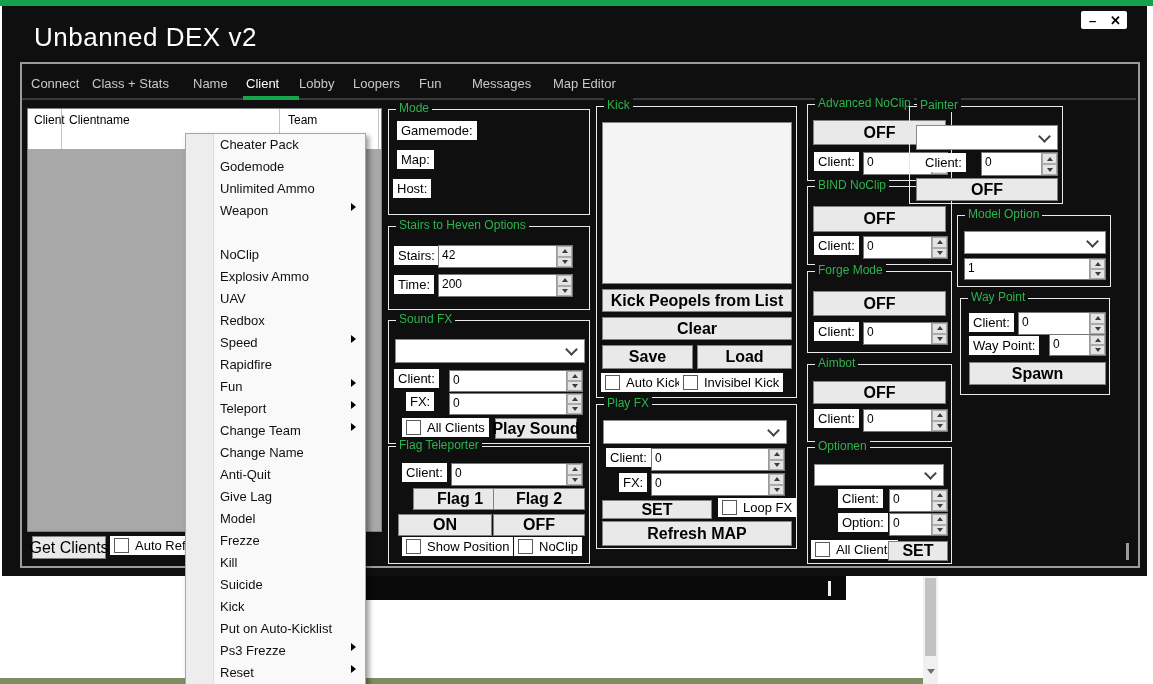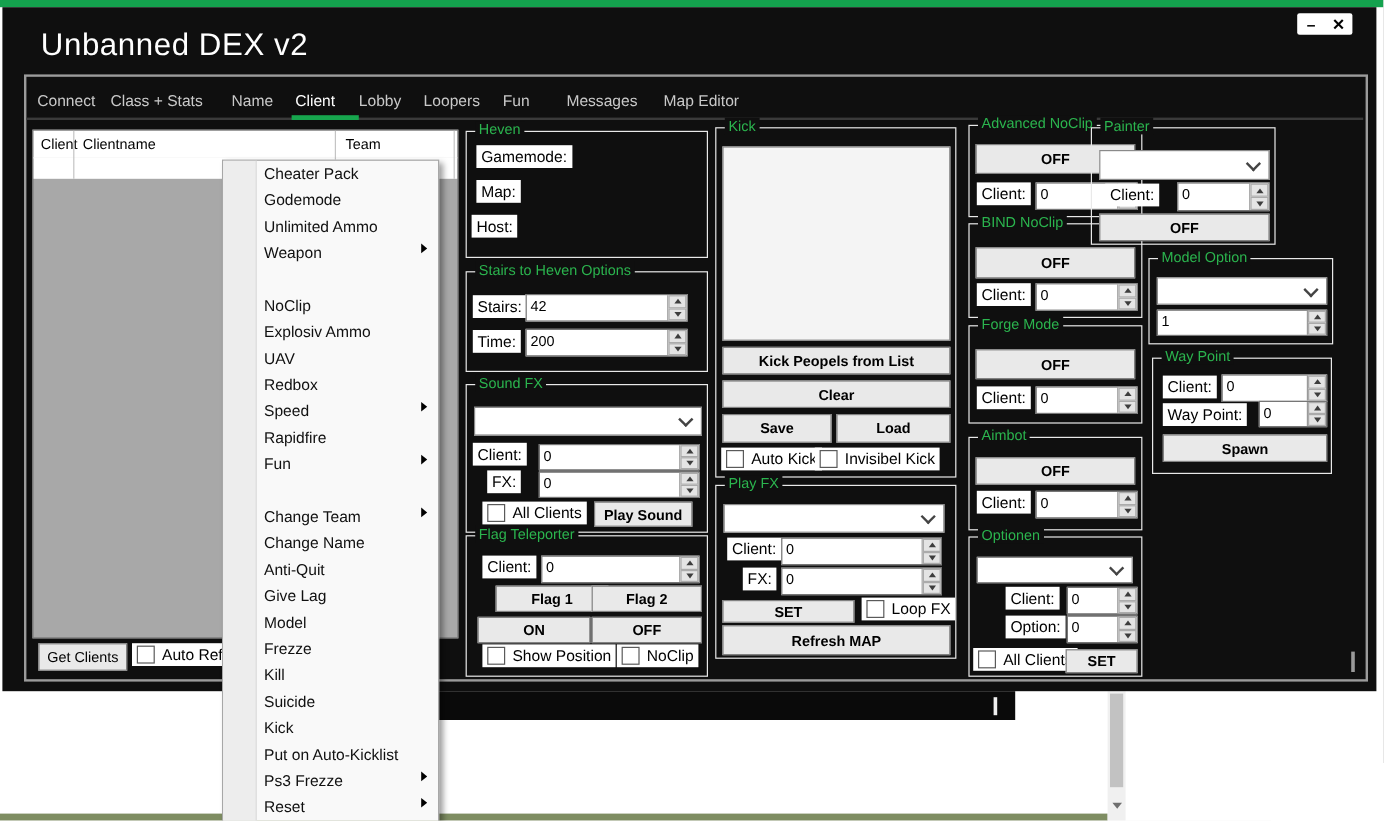--- a/index.html
+++ b/index.html
@@ -21,21 +21,21 @@
   .lv-head{position:absolute;left:0;top:0;width:100%;height:22px;background:#ffffff;border-bottom:1px solid #d6d6d6;}
   .lv-row{position:absolute;left:0;top:22px;width:100%;height:18px;background:#ffffff;}
   .lv-col{position:absolute;top:4px;font-size:12px;color:#000;white-space:nowrap;}
   .lv-sep{position:absolute;top:0;width:1px;height:40px;background:#c4c4c4;}
   
   .grp{position:absolute;border:1px solid #e9e9e9;}
   .legend{position:absolute;top:-9px;left:7px;background:#0f0f0f;color:#2bb44e;font-size:12px;line-height:14px;padding:0 3px;white-space:nowrap;}
   .chip{position:absolute;background:#ffffff;color:#000;font-size:13px;line-height:15px;padding:2px 4px;white-space:nowrap;}
   .chk{display:flex;align-items:center;gap:6px;}
   .checkbox{width:13px;height:13px;background:#ffffff;border:1px solid #5a5a5a;flex:none;}
-  .btn{position:absolute;background:#e9e9e9;border:1px solid #818181;color:#000;font-size:12px;font-weight:bold;display:flex;align-items:center;justify-content:center;white-space:nowrap;cursor:default;}
+  .btn{position:absolute;background:#e9e9e9;border:1px solid #818181;color:#000;font-size:16px;font-weight:bold;display:flex;align-items:center;justify-content:center;white-space:nowrap;cursor:default;}
   .btn.plain{font-weight:normal;}
   .numfield{position:absolute;background:#ffffff;border:1px solid #767676;display:flex;}
   .numval{flex:1;font-size:12px;color:#000;padding:2px 0 0 3px;overflow:hidden;}
   .spin{width:15px;display:flex;flex-direction:column;border-left:1px solid #9a9a9a;flex:none;}
   .spin-btn{flex:1;background:#e4e4e4;border:1px solid #ababab;display:flex;align-items:center;justify-content:center;}
   .spin-btn.up::after{content:"";width:0;height:0;border-left:3px solid transparent;border-right:3px solid transparent;border-bottom:4px solid #3d3d3d;}
   .spin-btn.down::after{content:"";width:0;height:0;border-left:3px solid transparent;border-right:3px solid transparent;border-top:4px solid #3d3d3d;}
   .dropdown{position:absolute;background:#ffffff;border:1px solid #8a8a8a;}
   .chev{position:absolute;right:8px;top:50%;margin-top:-6px;width:7px;height:7px;border-right:2px solid #444;border-bottom:2px solid #444;transform:rotate(45deg);}
   .listbox{position:absolute;background:#f4f4f4;border:1px solid #828282;}
@@ -101,21 +101,21 @@
     <div class="lv-sep" style="left:251px"></div>
     <div class="lv-sep" style="left:350px"></div>
   </div>
   <div class="btn plain" style="left:32px;top:536px;width:72px;height:21px">Get Clients</div>
   <div class="chip chk" style="left:110px;top:536px;width:96px">
     <span class="checkbox"></span>
     <span>Auto Refresh</span>
   </div>
 
   <div class="grp" style="left:388px;top:109px;width:200px;height:104px">
-    <span class="legend">Heven</span>
+    <span class="legend">Mode</span>
     <div class="chip" style="left:8px;top:11px">Gamemode:</div>
     <div class="chip" style="left:8px;top:40px">Map:</div>
     <div class="chip" style="left:4px;top:69px">Host:</div>
   </div>
 
   <div class="grp" style="left:388px;top:226px;width:200px;height:82px">
     <span class="legend">Stairs to Heven Options</span>
     <div class="chip" style="left:5px;top:19px">Stairs:</div>
     <div class="numfield" style="left:49px;top:18px;width:133px;height:21px">
       <div class="numval">42</div>
@@ -394,20 +394,24 @@
         <span class="mi-label">Speed</span>
         <span class="mi-arrow"></span>
       </div>
     <div class="menu-item" style="top:223px">
         <span class="mi-label">Rapidfire</span>
       </div>
     <div class="menu-item" style="top:245px">
         <span class="mi-label">Fun</span>
         <span class="mi-arrow"></span>
       </div>
+    <div class="menu-item" style="top:267px">
+        <span class="mi-label">Teleport</span>
+        <span class="mi-arrow"></span>
+      </div>
     <div class="menu-item" style="top:311px">
         <span class="mi-label">Change Name</span>
       </div>
     <div class="menu-item" style="top:289px">
         <span class="mi-label">Change Team</span>
         <span class="mi-arrow"></span>
       </div>
     <div class="menu-item" style="top:333px">
         <span class="mi-label">Anti-Quit</span>
       </div>

